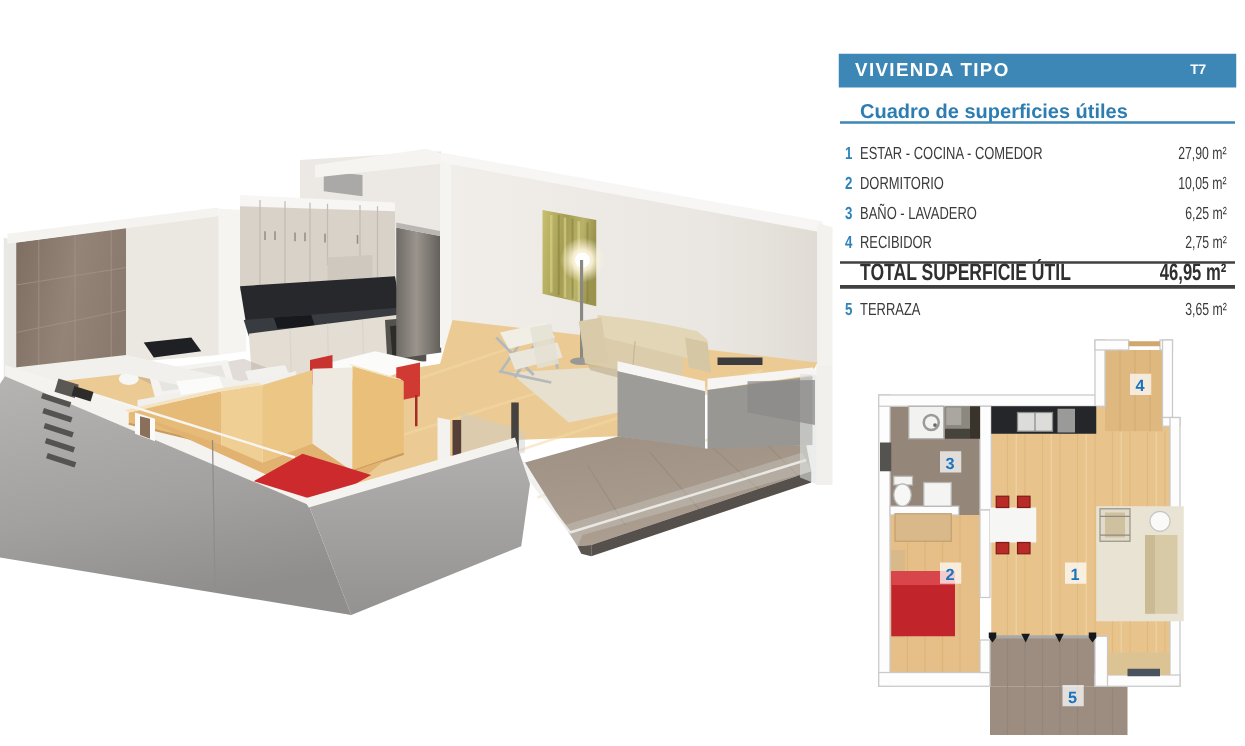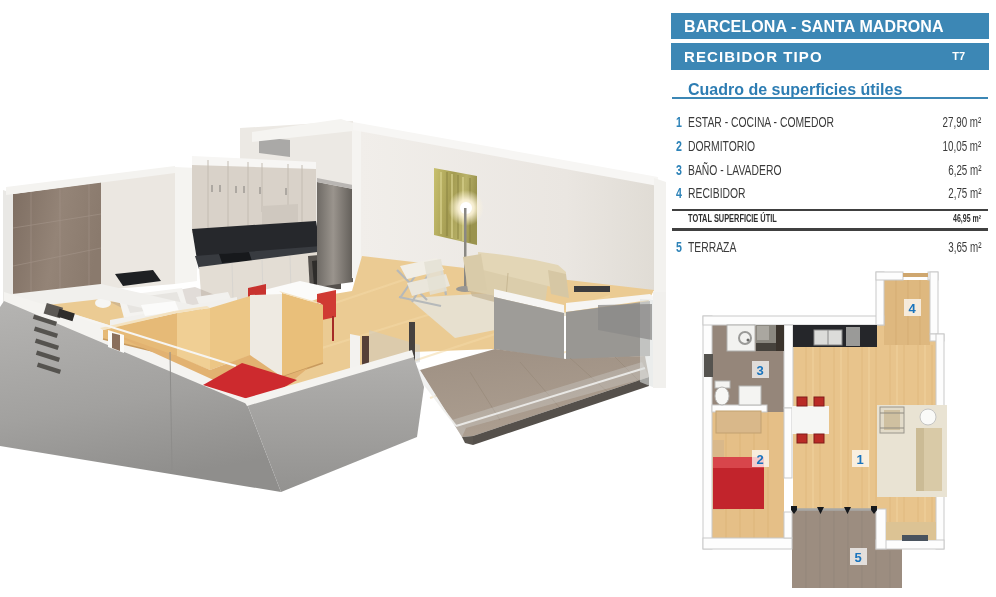--- a/index.html
+++ b/index.html
@@ -434,26 +434,23 @@
       <text x="760" y="464" font-size="13" font-weight="bold" fill="#1a74bd" text-anchor="middle" font-family="Liberation Sans">2</text>
       <rect x="752" y="361" width="17" height="17" fill="#ffffff" opacity="0.72"></rect>
       <text x="760" y="375" font-size="13" font-weight="bold" fill="#1a74bd" text-anchor="middle" font-family="Liberation Sans">3</text>
       <rect x="904" y="299" width="17" height="17" fill="#ffffff" opacity="0.72"></rect>
       <text x="912" y="313" font-size="13" font-weight="bold" fill="#1a74bd" text-anchor="middle" font-family="Liberation Sans">4</text>
       <rect x="850" y="548" width="17" height="17" fill="#ffffff" opacity="0.72"></rect>
       <text x="858" y="562" font-size="13" font-weight="bold" fill="#1a74bd" text-anchor="middle" font-family="Liberation Sans">5</text>
     </g>
   </svg>
 
-  <div class="abs bar" style="left:671px;top:13px;width:318px;height:26px;font-size:16px;line-height:27px;">
-    <span style="margin-left:13px;letter-spacing:0.1px;">BARCELONA - SANTA MADRONA</span>
-  </div>
 
   <div class="abs bar" style="left:671px;top:43px;width:318px;height:27px;font-size:15px;line-height:27px;">
-    <span style="margin-left:13px;letter-spacing:1.1px;">RECIBIDOR TIPO</span>
+    <span style="margin-left:13px;letter-spacing:1.1px;">VIVIENDA TIPO</span>
     <span style="position:absolute;right:24px;top:0;font-size:11px;">T7</span>
   </div>
 
   <div class="abs" style="left:688px;top:81px;font-size:16px;font-weight:bold;color:#2d7db3;">Cuadro de superficies útiles</div>
 
   <div class="abs" style="left:672px;top:97px;width:316px;height:2px;background:#3c87b5;"></div>
 
   <div class="row" style="top:115px;">
       <span class="num">1</span>
       <span class="lab">ESTAR - COCINA - COMEDOR</span>
@@ -473,21 +470,21 @@
     </div>
 
   <div class="row" style="top:186px;">
       <span class="num">4</span>
       <span class="lab">RECIBIDOR</span>
       <span class="val">2,75 m²</span>
     </div>
 
   <div class="abs" style="left:672px;top:208.5px;width:316px;height:2.5px;background:#404040;"></div>
 
-  <div class="row" style="top:212px;font-weight:bold;font-size:10px;color:#2f2f2f;">
+  <div class="row" style="top:212px;font-weight:bold;font-size:19px;color:#2f2f2f;">
     <span class="lab">TOTAL SUPERFICIE ÚTIL</span>
       <span class="val">46,95 m²</span>
     </div>
 
   <div class="abs" style="left:672px;top:228px;width:316px;height:2.5px;background:#404040;"></div>
 
   <div class="row" style="top:240px;">
       <span class="num">5</span>
       <span class="lab">TERRAZA</span>
       <span class="val">3,65 m²</span>

